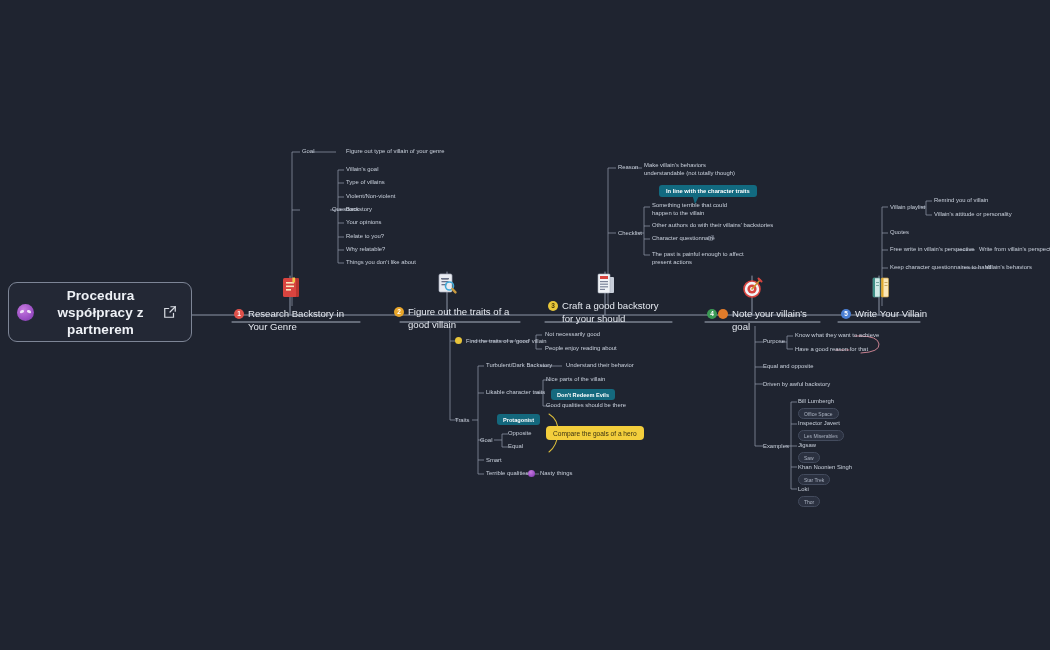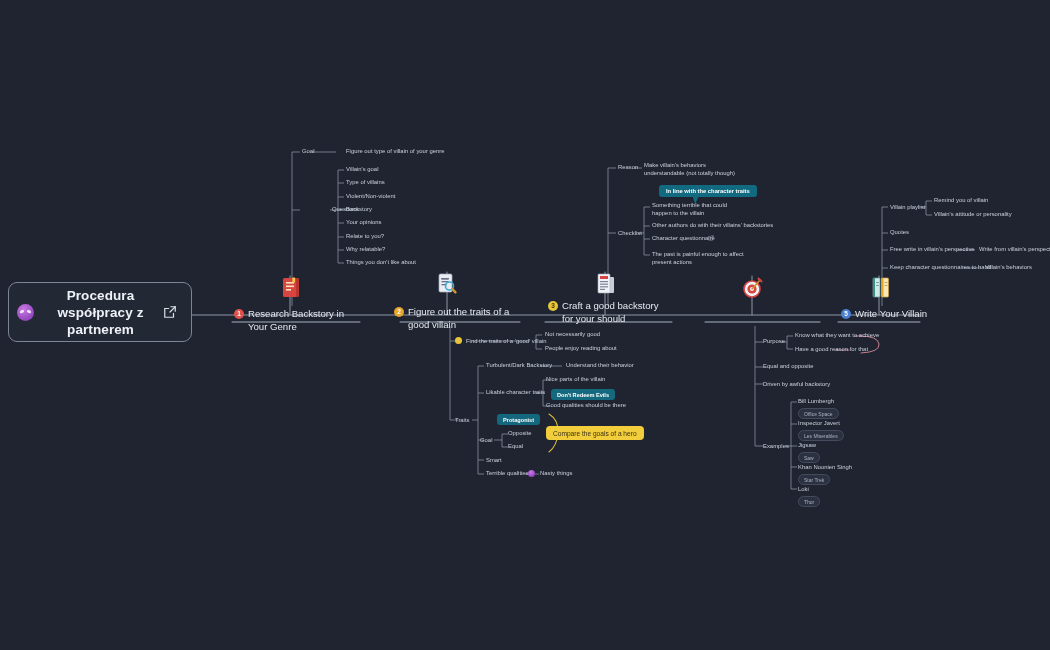--- a/index.html
+++ b/index.html
@@ -306,20 +306,25 @@
   </svg>
   <div class="n wrap" style="left:652px;top:251px;width:92px;">The past is painful enough to affect present actions</div>
 
   <svg class="bicon" style="left:742px;top:276px;" viewBox="0 0 22 24">
     <circle cx="10" cy="13" r="8" fill="#f2f4f8" stroke="#d8443f" stroke-width="1.6"></circle>
     <circle cx="10" cy="13" r="4.6" fill="#d8443f"></circle>
     <circle cx="10" cy="13" r="2" fill="#f2f4f8"></circle>
     <path d="M10 13 18 4" stroke="#c9962f" stroke-width="1.6" stroke-linecap="round"></path>
     <path d="M16.5 2.5 19.5 5.5" stroke="#d8443f" stroke-width="2" stroke-linecap="round"></path>
   </svg>
+  <div class="bhead" style="left:707px;top:308px;width:115px;">
+    <span class="badge" style="background:#3b9a55;">4</span>
+    <span class="badge" style="background:#e07b2a;margin-left:-3px;"></span>
+    <span class="blabel">Note your villain's goal</span>
+  </div>
 
   <div class="n" style="left:763px;top:338px;">Purpose</div>
   <div class="n" style="left:795px;top:332px;">Know what they want to achieve</div>
   <div class="n" style="left:795px;top:346px;">Have a good reason for that</div>
   <div class="n" style="left:763px;top:363px;">Equal and opposite</div>
   <div class="n" style="left:763px;top:381px;">Driven by awful backstory</div>
 
   <div class="n" style="left:763px;top:443px;">Examples</div>
   <div class="n" style="left:798px;top:398px;">Bill Lumbergh</div>
   <div class="pill" style="left:798px;top:408px;">Office Space</div>

